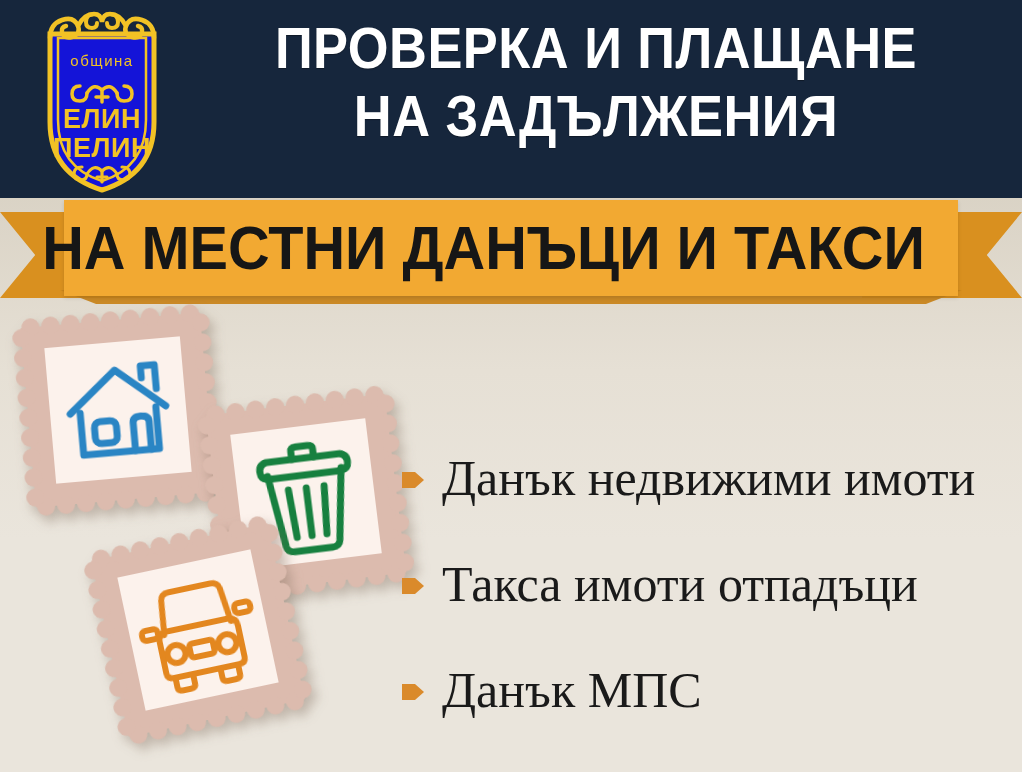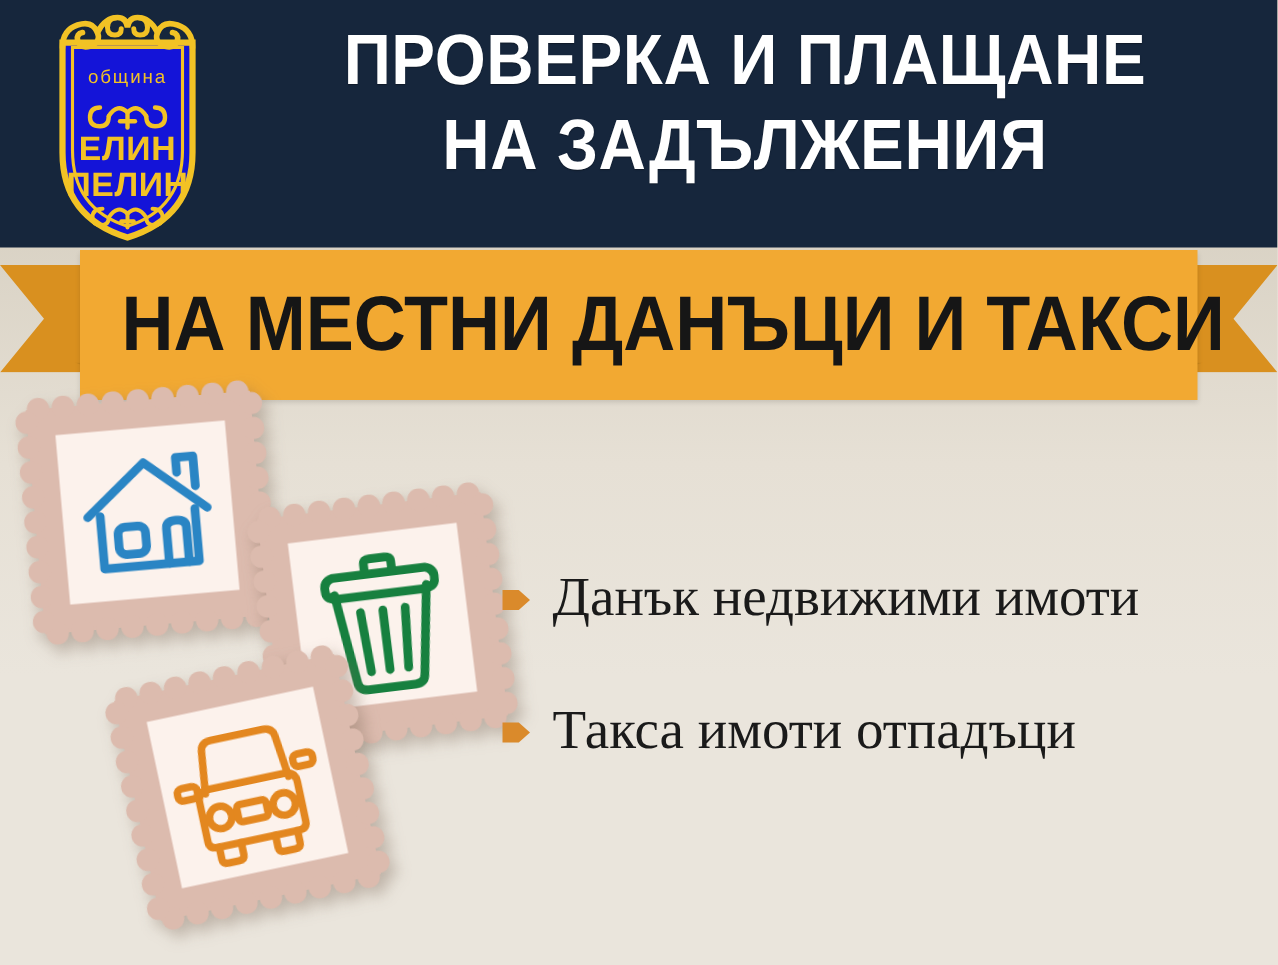--- a/index.html
+++ b/index.html
@@ -56,23 +56,23 @@
     right:0;
     clip-path:polygon(0 0,100% 0,78% 50%,100% 100%,0 100%);
   }
   .ribbon-shadow{
     position:absolute;left:60px;top:92px;width:902px;height:14px;
     background:#C8851C;
     clip-path:polygon(0 0,100% 0,96% 100%,4% 100%);
     opacity:.95;
   }
   .ribbon-main{
-    position:absolute;left:64px;top:2px;width:894px;height:120px;
+    position:absolute;left:64px;top:2px;width:894px;height:96px;
     background:#F2A932;
-    display:flex;align-items:center;justify-content:flex-start;
+    display:flex;align-items:center;justify-content:flex-end;
     box-shadow:0 2px 4px rgba(0,0,0,.12);
   }
   .ribbon-text{
     color:#161616;
     font-family:"Liberation Sans",sans-serif;
     font-weight:700;
     font-size:62px;
     line-height:62px;
     letter-spacing:0px;
     transform:scaleX(.93);
@@ -99,21 +99,21 @@
     display:flex;align-items:center;
     height:106px;
   }
   .bullet-mark{
     width:26px;height:26px;flex:0 0 26px;margin-right:16px;
     position:relative;top:2px;
   }
   .bullet-mark svg{display:block;}
   .bullet-label{
     font-family:"Liberation Serif",serif;
-    font-size:44px;
+    font-size:50px;
     line-height:48px;
     color:#1A1A1A;
     white-space:nowrap;
   }
 </style>
 </head>
 <body>
 
 <div id="page">
 
@@ -359,16 +359,24 @@
 
     <div class="bullet-row">
       <span class="bullet-mark">
         <svg viewBox="0 0 26 26" width="26" height="26" aria-hidden="true">
           <path d="M2 5 L15 5 L24 13 L15 21 L2 21 Z" fill="#DA8A2B"></path>
         </svg>
       </span>
       <span class="bullet-label">Такса имоти отпадъци</span>
     </div>
 
+    <div class="bullet-row">
+      <span class="bullet-mark">
+        <svg viewBox="0 0 26 26" width="26" height="26" aria-hidden="true">
+          <path d="M2 5 L15 5 L24 13 L15 21 L2 21 Z" fill="#DA8A2B"></path>
+        </svg>
+      </span>
+      <span class="bullet-label">Данък МПС</span>
+    </div>
 
   </div>
 
 </div>
 
 </body></html>

